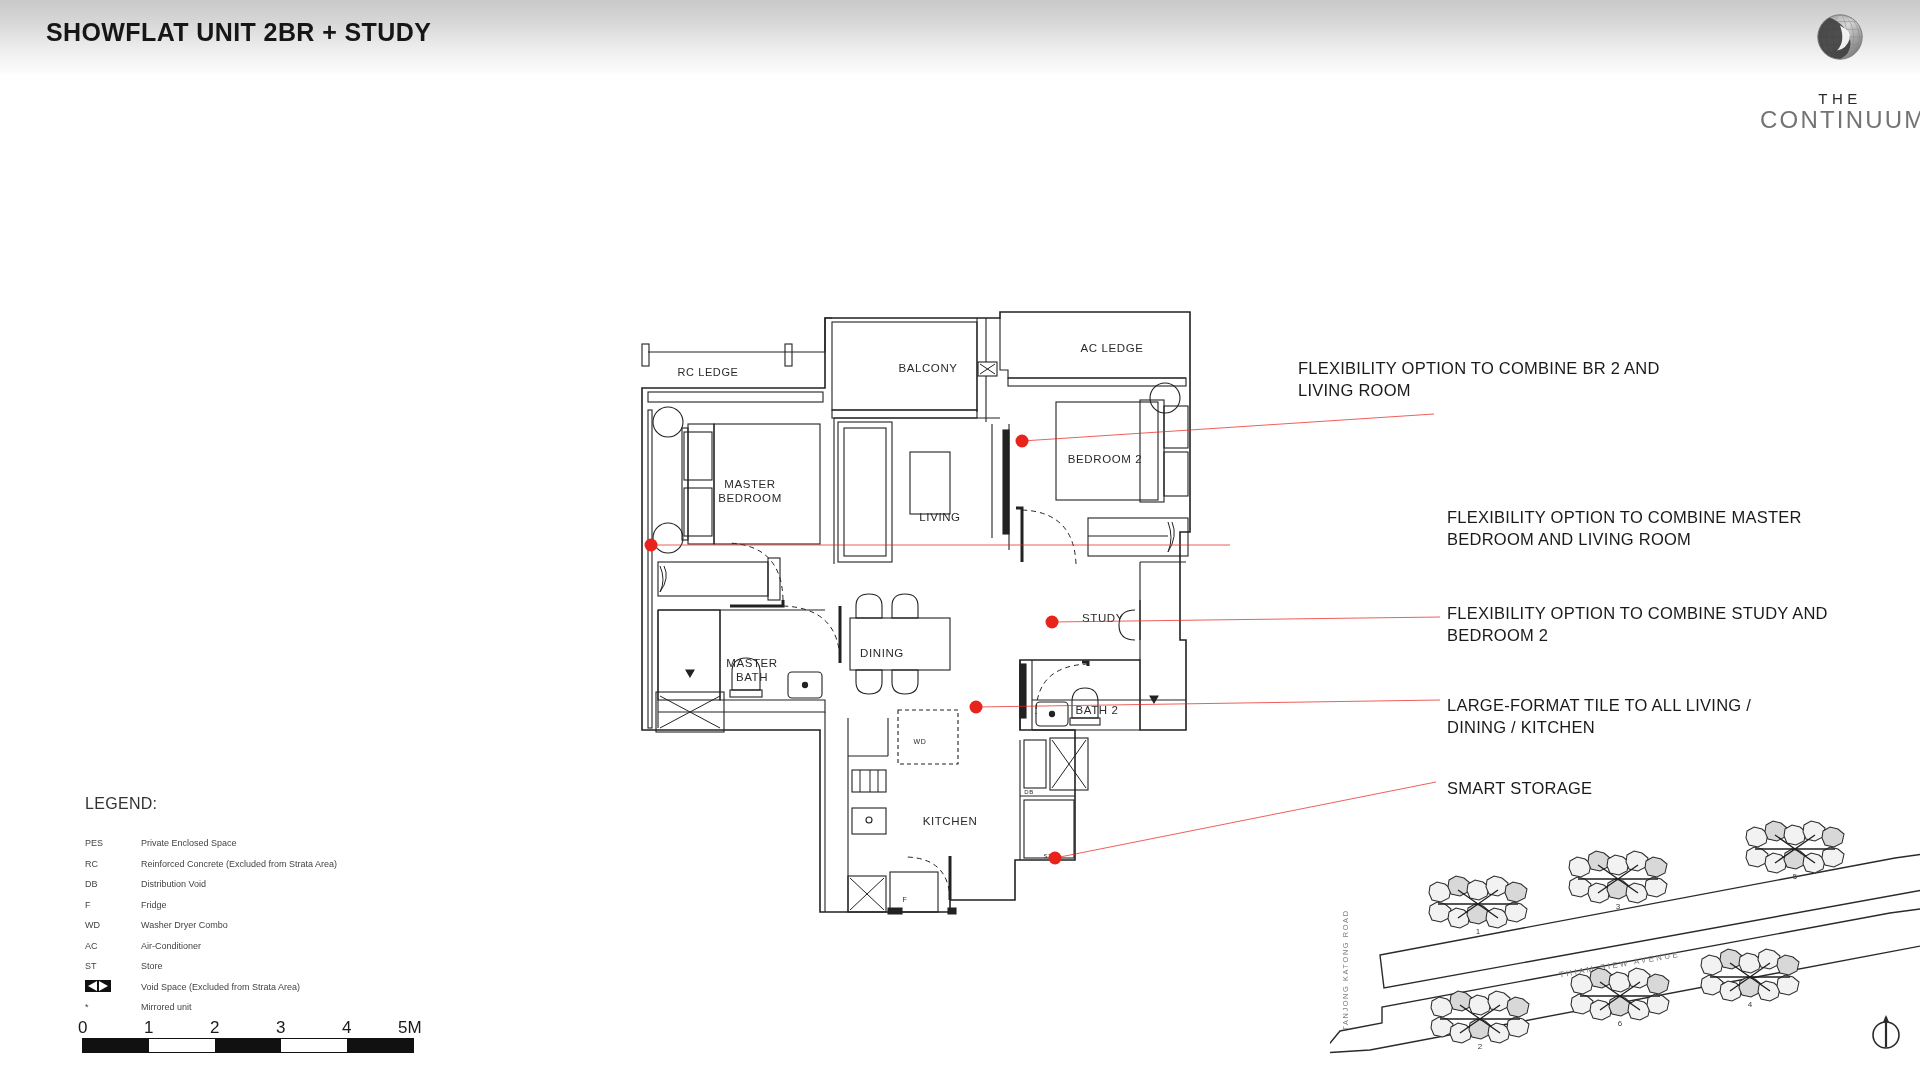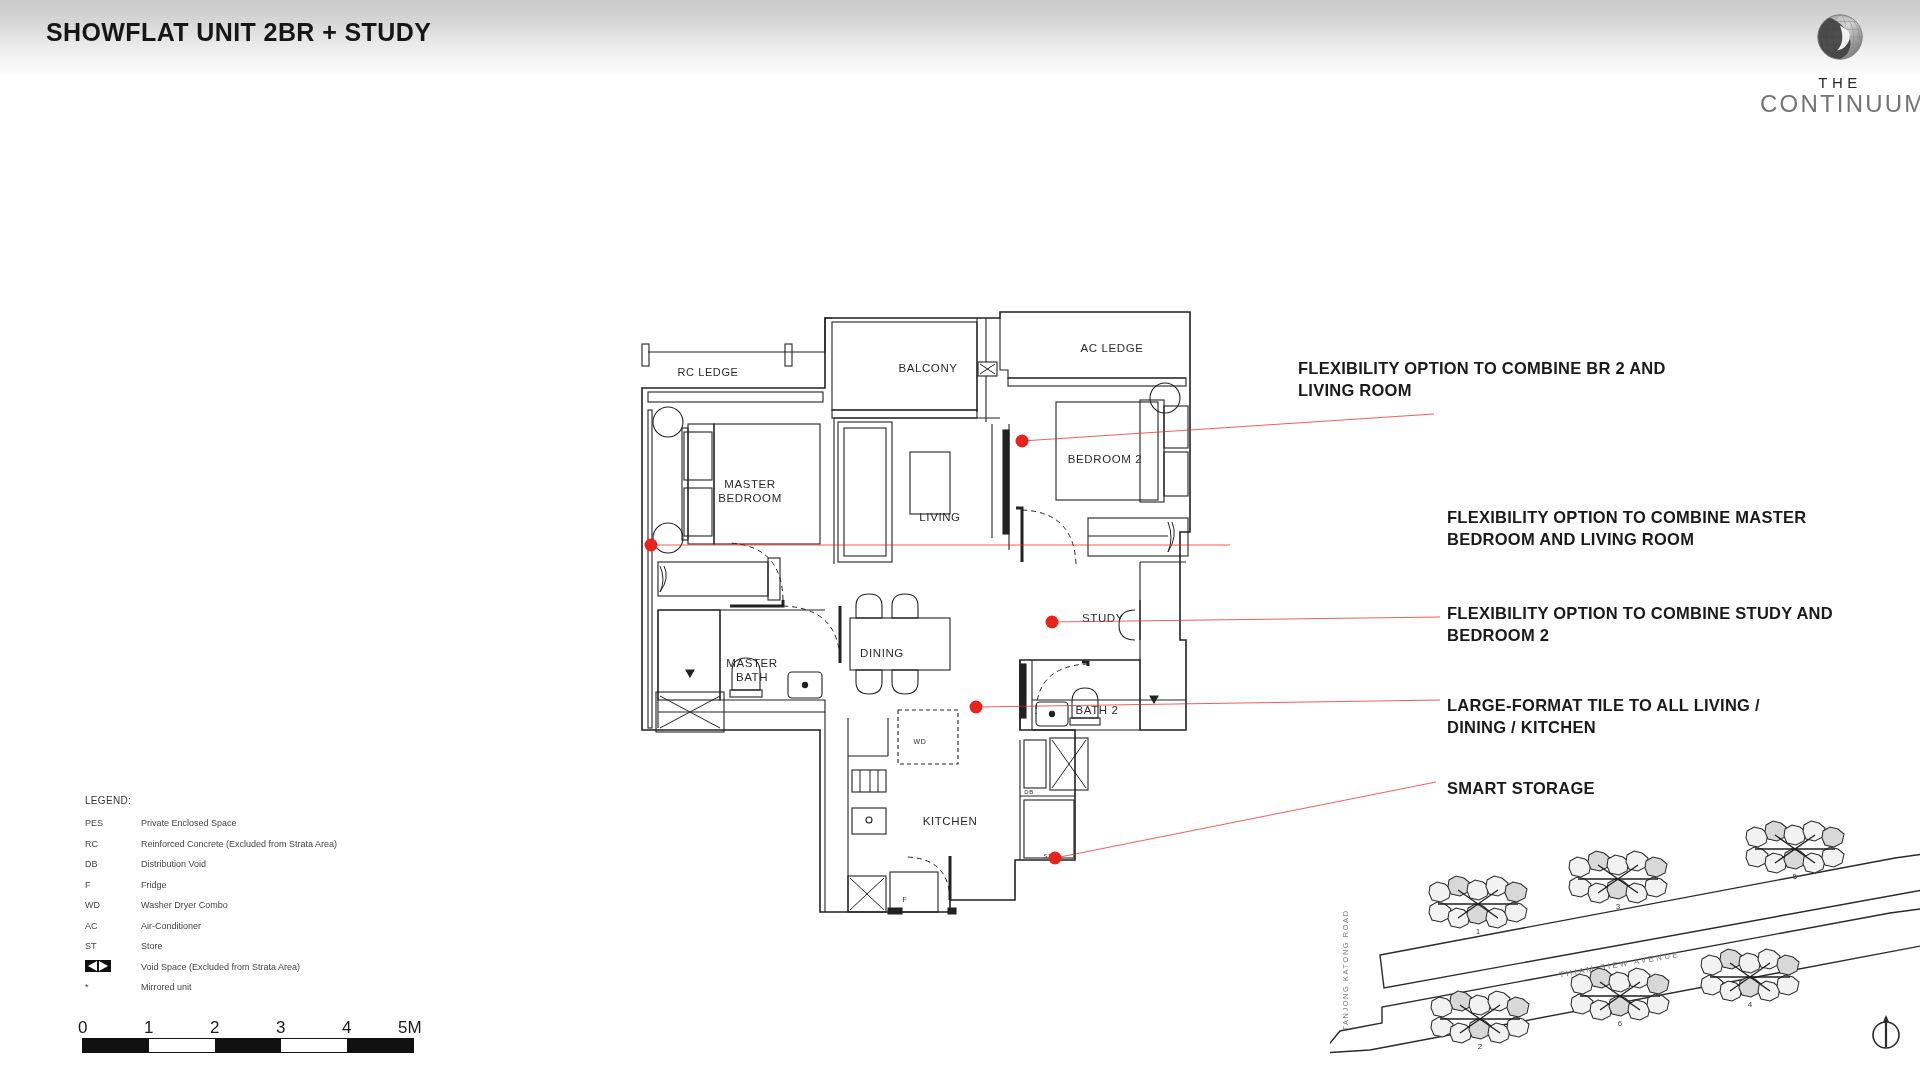--- a/index.html
+++ b/index.html
@@ -8,30 +8,30 @@
 
   
   .header-band{position:absolute;left:0;top:0;width:1920px;height:74px;
     background:linear-gradient(to bottom,#c9c9c9 0%,#d6d6d6 28%,#ebebeb 62%,#fdfdfd 100%);}
   .page-title{position:absolute;left:46px;top:18px;font-size:25px;font-weight:bold;
     letter-spacing:.4px;color:#161616;white-space:nowrap;}
 
   
   .logo-wrap{position:absolute;left:1760px;top:8px;width:160px;text-align:center;}
   .logo-mark{width:58px;height:58px;margin:0 auto;display:block;}
-  .logo-the{font-size:15px;letter-spacing:4.5px;color:#2a2a2a;margin-top:8px;}
+  .logo-the{font-size:15px;letter-spacing:4.5px;color:#2a2a2a;margin-top:24px;}
   .logo-name{font-size:24px;letter-spacing:2.2px;color:#737373;margin-top:-1px;white-space:nowrap;}
 
   
-  .callout{position:absolute;font-size:16.5px;font-weight:700;letter-spacing:.25px;
+  .callout{position:absolute;font-size:16.5px;font-weight:400;letter-spacing:.25px;
     line-height:1.35;color:#1a1a1a;white-space:pre-line;}
 
   
   .legend{position:absolute;left:85px;top:795px;width:360px;}
-  .legend-title{font-size:10px;letter-spacing:.3px;margin-bottom:7px;color:#333;}
+  .legend-title{font-size:16px;letter-spacing:.3px;margin-bottom:20px;color:#333;}
   .legend-row{display:flex;align-items:center;height:20.5px;font-size:9px;color:#444;}
   .legend-key{width:56px;flex:0 0 56px;}
   .legend-val{flex:1;}
   .void-sym{display:inline-block;width:26px;height:12px;background:#111;position:relative;}
   .void-sym:before,.void-sym:after{content:"";position:absolute;top:1px;width:0;height:0;
     border-top:5px solid transparent;border-bottom:5px solid transparent;}
   .void-sym:before{left:3px;border-right:9px solid #fff;}
   .void-sym:after{right:3px;border-left:9px solid #fff;}
 
   

